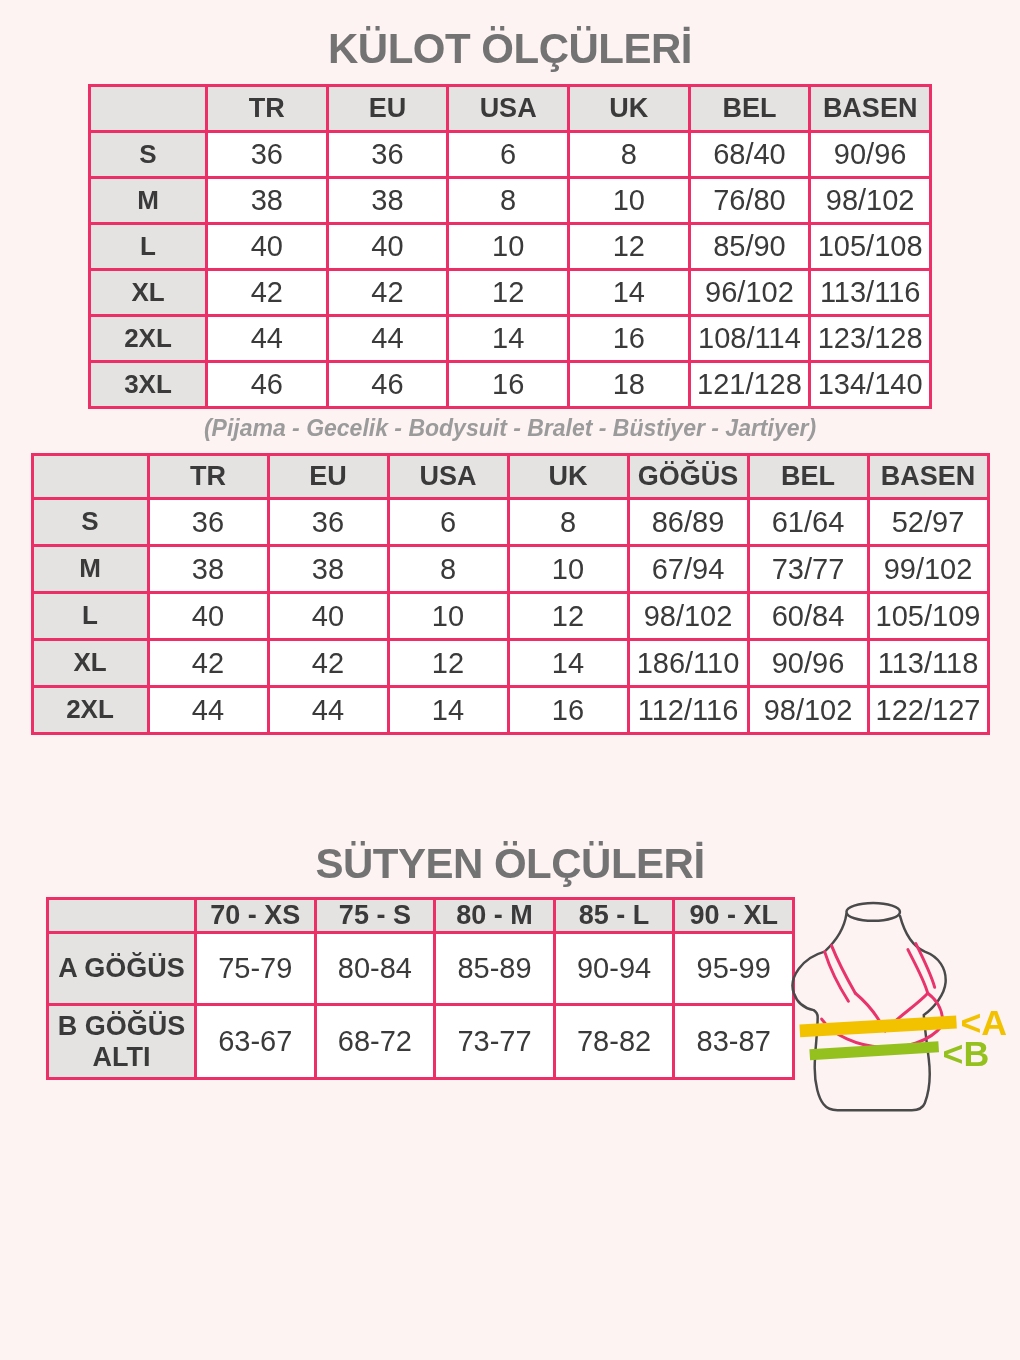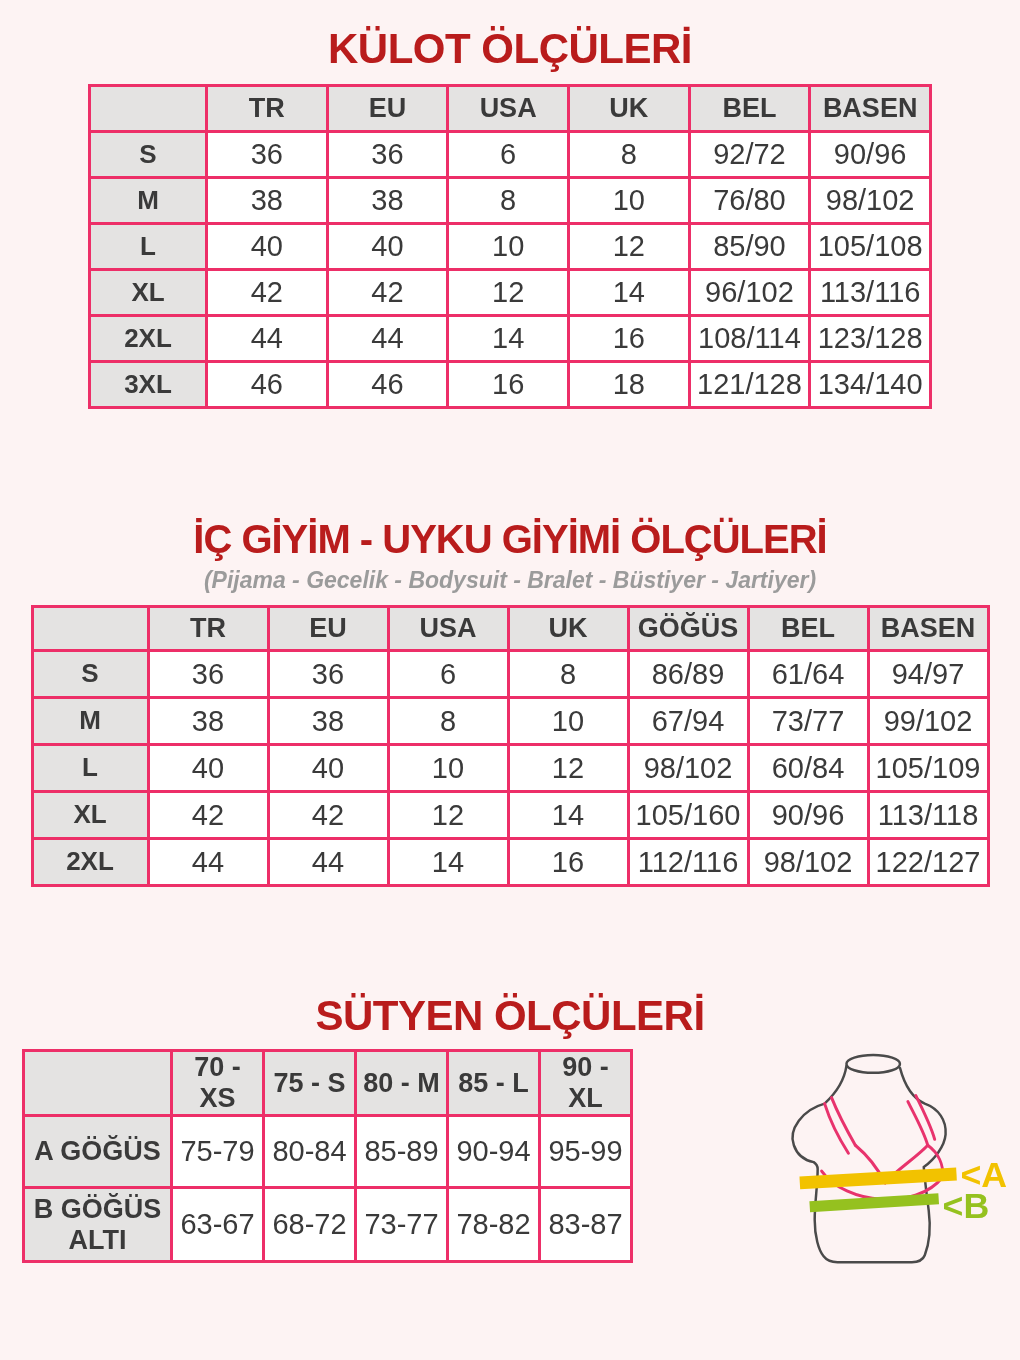--- a/index.html
+++ b/index.html
@@ -7,21 +7,21 @@
   body {
     width: 1020px;
     height: 1360px;
     background: #fdf3f3;
     font-family: "Liberation Sans", sans-serif;
     overflow: hidden;
   }
   .title {
     margin: 0;
     text-align: center;
-    color: #b91c1c;
+    color: #737373;
     font-weight: bold;
     font-size: 42px;
     line-height: 1.1;
     letter-spacing: -0.5px;
   }
   #title-kulot { margin-top: 26px; }
   #title-icgiyim { margin-top: 108px; font-size: 40px; letter-spacing: -1px; }
   #title-sutyen { margin-top: 106px; }
   .subtitle {
     margin-top: 6px;
@@ -64,21 +64,21 @@
   #table-kulot { width: 844px; margin: 12px auto 0; }
   #table-kulot th, #table-kulot td { height: 46px; }
   #table-kulot thead th:first-child { width: 117px; }
 
   #table-icgiyim { width: 959px; margin: 12px auto 0; }
   #table-icgiyim thead th { height: 44px; }
   #table-icgiyim tbody th, #table-icgiyim tbody td { height: 47px; }
   #table-icgiyim thead th:first-child { width: 116px; }
 
   .section3-row { position: relative; margin-top: 10px; }
-  #table-sutyen { width: 611px; margin-left: 22px; }
+  #table-sutyen { width: 749px; margin-left: 46px; }
   #table-sutyen thead th { height: 34px; font-size: 27px; }
   #table-sutyen tbody tr:first-child th, #table-sutyen tbody tr:first-child td { height: 72px; }
   #table-sutyen tbody tr:last-child th, #table-sutyen tbody tr:last-child td { height: 74px; }
   #table-sutyen thead th:first-child { width: 148px; }
   #table-sutyen tbody th { font-size: 27px; }
 
   .bust-diagram {
     position: absolute;
     left: 778px;
     top: -13px;
@@ -103,21 +103,21 @@
           <th>BASEN</th>
         </tr>
       </thead>
       <tbody>
         <tr>
           <th>S</th>
           <td>36</td>
           <td>36</td>
           <td>6</td>
           <td>8</td>
-          <td>92/72</td>
+          <td>68/40</td>
           <td>90/96</td>
         </tr>
         <tr>
           <th>M</th>
           <td>38</td>
           <td>38</td>
           <td>8</td>
           <td>10</td>
           <td>76/80</td>
           <td>98/102</td>
@@ -154,21 +154,20 @@
           <td>46</td>
           <td>46</td>
           <td>16</td>
           <td>18</td>
           <td>121/128</td>
           <td>134/140</td>
         </tr>
       </tbody>
     </table>
 
-  <h1 class="title" id="title-icgiyim">İÇ GİYİM - UYKU GİYİMİ ÖLÇÜLERİ</h1>
 
   <div class="subtitle">(Pijama - Gecelik - Bodysuit - Bralet - Büstiyer - Jartiyer)</div>
 
   <table class="sizes" id="table-icgiyim">
       <thead>
         <tr>
           <th></th>
           <th>TR</th>
           <th>EU</th>
           <th>USA</th>
@@ -180,21 +179,21 @@
       </thead>
       <tbody>
         <tr>
           <th>S</th>
           <td>36</td>
           <td>36</td>
           <td>6</td>
           <td>8</td>
           <td>86/89</td>
           <td>61/64</td>
-          <td>94/97</td>
+          <td>52/97</td>
         </tr>
         <tr>
           <th>M</th>
           <td>38</td>
           <td>38</td>
           <td>8</td>
           <td>10</td>
           <td>67/94</td>
           <td>73/77</td>
           <td>99/102</td>
@@ -208,21 +207,21 @@
           <td>98/102</td>
           <td>60/84</td>
           <td>105/109</td>
         </tr>
         <tr>
           <th>XL</th>
           <td>42</td>
           <td>42</td>
           <td>12</td>
           <td>14</td>
-          <td>105/160</td>
+          <td>186/110</td>
           <td>90/96</td>
           <td>113/118</td>
         </tr>
         <tr>
           <th>2XL</th>
           <td>44</td>
           <td>44</td>
           <td>14</td>
           <td>16</td>
           <td>112/116</td>

